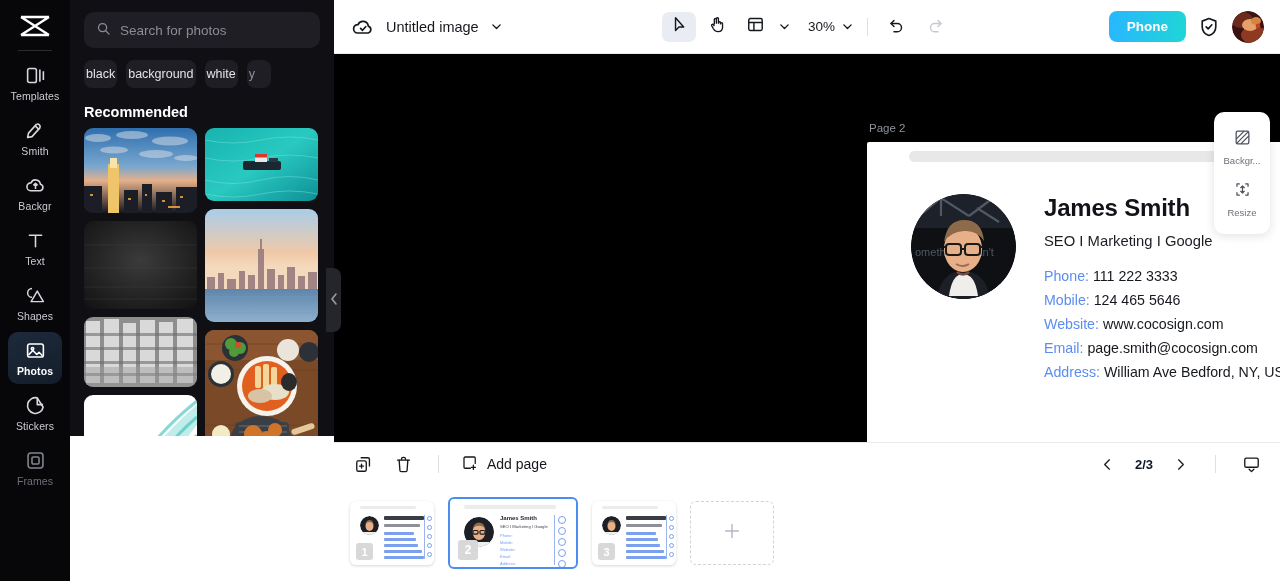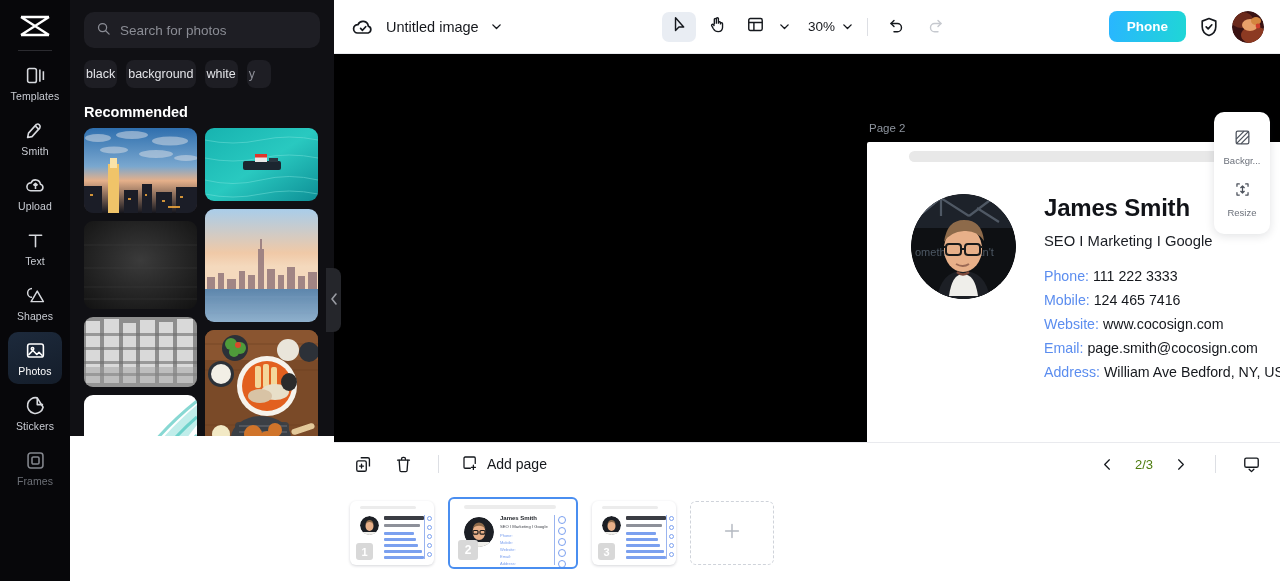--- a/index.html
+++ b/index.html
@@ -23,21 +23,21 @@
   .logo { width: 40px; height: 34px; display:flex; align-items:center; justify-content:center; margin-bottom: 6px; }
   .rail-div { width: 34px; height:1px; background:#2b2b30; margin-bottom: 6px; }
   .rail-item {
     width: 54px; height: 52px; border-radius: 10px;
     display: flex; flex-direction: column; align-items: center; justify-content: center;
     gap: 4px; margin-bottom: 3px; cursor: pointer;
   }
   .rail-item.active { background: linear-gradient(160deg,#1d2a3c,#141d2a); }
   .rail-item .ri-ico { width: 22px; height: 22px; display:flex; align-items:center; justify-content:center; }
   .rail-item .ri-lbl { font-size: 10.5px; color: #c9ccd3; letter-spacing:.1px; }
-  .rail-item.active .ri-lbl { color:#ffffff; font-weight:400; }
+  .rail-item.active .ri-lbl { color:#ffffff; font-weight:700; }
   .rail-item.dim .ri-lbl { color:#6d7077; }
 
   
   .panel {
     width: 264px; height: 436px; flex: 0 0 264px;
     background: #101014;
     position: relative; z-index: 5;
     overflow: hidden;
   }
   .search-wrap { padding: 12px 14px 0 14px; }
@@ -123,21 +123,21 @@
   .fp-lbl { font-size: 9.5px; color:#6b707a; }
 
   
   .pagebar {
     height: 43px; border-top: 1px solid #e9eaee; background:#fff;
     display: flex; align-items: center; padding: 0 16px; gap: 14px;
   }
   .pb-ico { width: 26px; height: 26px; display:flex; align-items:center; justify-content:center; cursor:pointer; }
   .addpage { display:flex; align-items:center; gap:8px; cursor:pointer; font-size:14px; color:#16181d; }
   .pb-right { margin-left:auto; display:flex; align-items:center; gap: 14px; }
-  .pnum { font-size: 13px; color:#4d7c0f; font-weight:400; }
+  .pnum { font-size: 13px; color:#0f172a; font-weight:700; }
 
   
   .thumbs { height: 96px; background:#fff; display:flex; align-items:center; padding: 0 16px; gap: 14px; }
   .thumb {
     width: 84px; height: 64px; border-radius: 6px; background:#fff;
     box-shadow: 0 1px 3px rgba(20,30,50,.18); position: relative; cursor:pointer;
     overflow: hidden;
   }
   .thumb.big { width: 130px; height: 72px; border: 2px solid #4a8ef0; box-shadow:none; }
   .thumb .tnum {
@@ -192,21 +192,21 @@
       <span class="ri-lbl">Smith</span>
     </div>
 
     <div class="rail-item">
       <span class="ri-ico">
         <svg width="21" height="21" viewBox="0 0 24 24" fill="none" stroke="#d7d9de" stroke-width="1.8" stroke-linejoin="round">
           <path d="M6.5 18a4.5 4.5 0 0 1 .4-9 5.6 5.6 0 0 1 10.7 1.6A3.8 3.8 0 0 1 17.5 18z"></path>
           <path d="M12 16V9.5M9.6 11.8L12 9.4l2.4 2.4"></path>
         </svg>
       </span>
-      <span class="ri-lbl">Upload</span>
+      <span class="ri-lbl">Backgr</span>
     </div>
 
     <div class="rail-item">
       <span class="ri-ico">
         <svg width="21" height="21" viewBox="0 0 24 24" fill="none" stroke="#d7d9de" stroke-width="1.8" stroke-linecap="round">
           <path d="M5 6h14M12 6v13"></path>
         </svg>
       </span>
       <span class="ri-lbl">Text</span>
     </div>
@@ -671,21 +671,21 @@
           <div class="fields">
             <div class="cname">James Smith</div>
             <div class="crole">SEO I Marketing I Google</div>
             <div class="crows">
               <div class="crow">
                 <span class="clab">Phone:</span>
                 <span>111 222 3333</span>
               </div>
               <div class="crow">
                 <span class="clab">Mobile:</span>
-                <span>124 465 7416</span>
+                <span>124 465 5646</span>
               </div>
               <div class="crow">
                 <span class="clab">Website:</span>
                 <span>www.cocosign.com</span>
               </div>
               <div class="crow">
                 <span class="clab">Email:</span>
                 <span>page.smith@cocosign.com</span>
               </div>
               <div class="crow">

